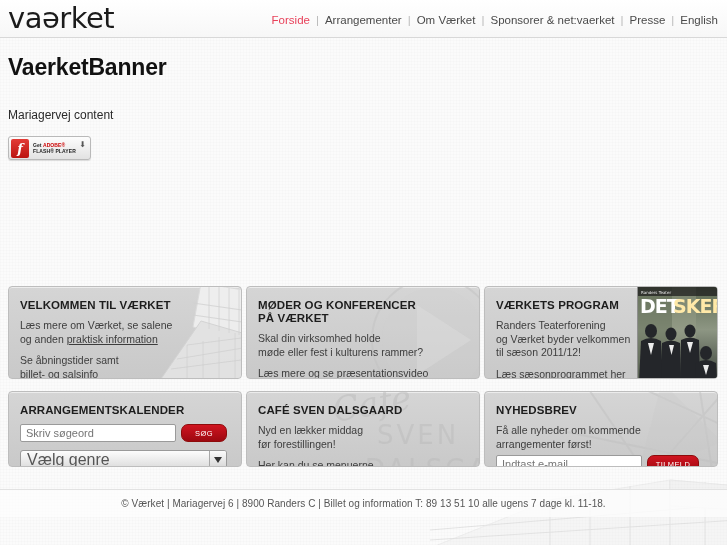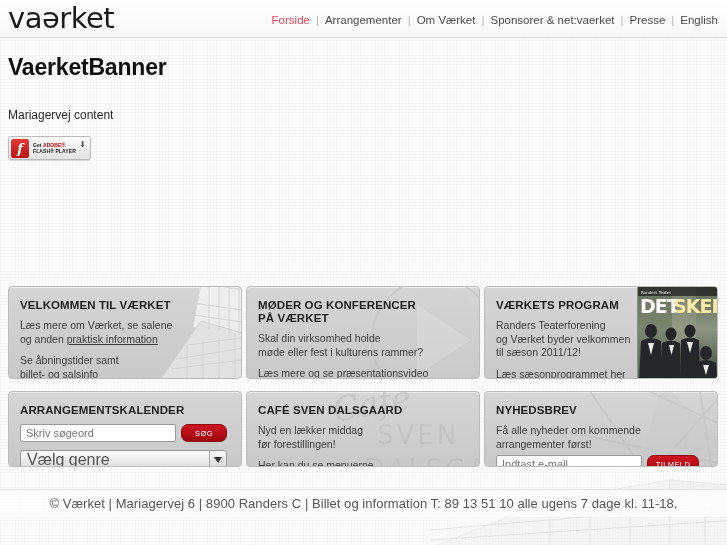--- a/index.html
+++ b/index.html
@@ -344,21 +344,21 @@
     top: 489px;
     width: 727px;
     height: 28px;
     background: rgba(252,252,252,0.82);
     border-top: 1px solid #e2e2e2;
     display: flex;
     align-items: center;
     justify-content: center;
   }
   .footer-text {
-    font-size: 13px;
+    font-size: 10px;
     color: #555;
     letter-spacing: 0.05px;
     white-space: nowrap;
   }
 </style>
 </head>
 <body>
 
 <div class="wrap">
 

